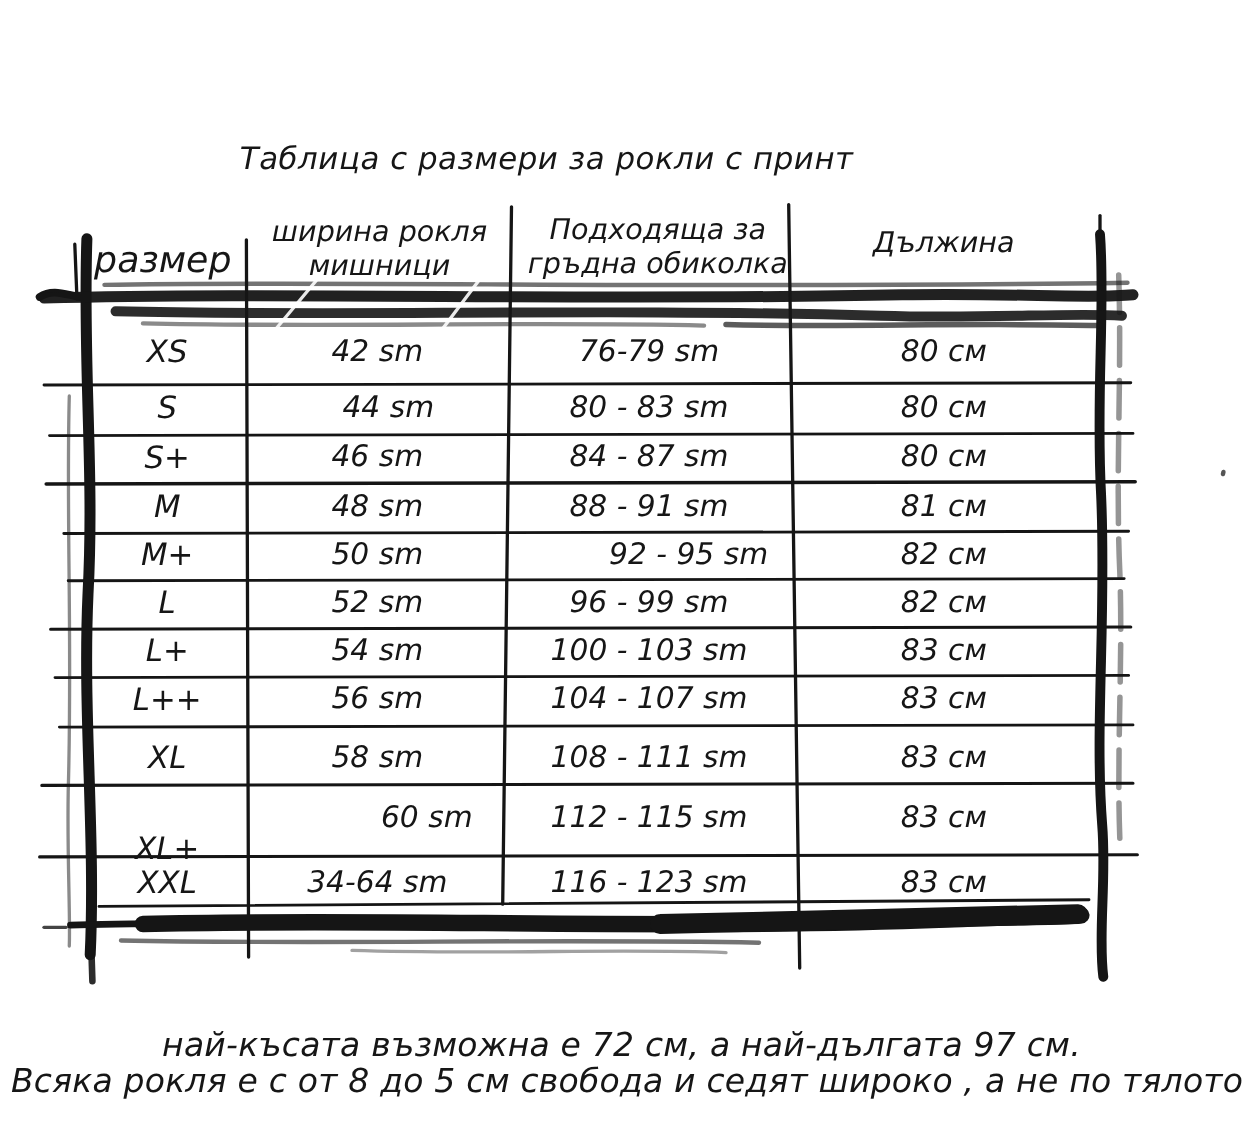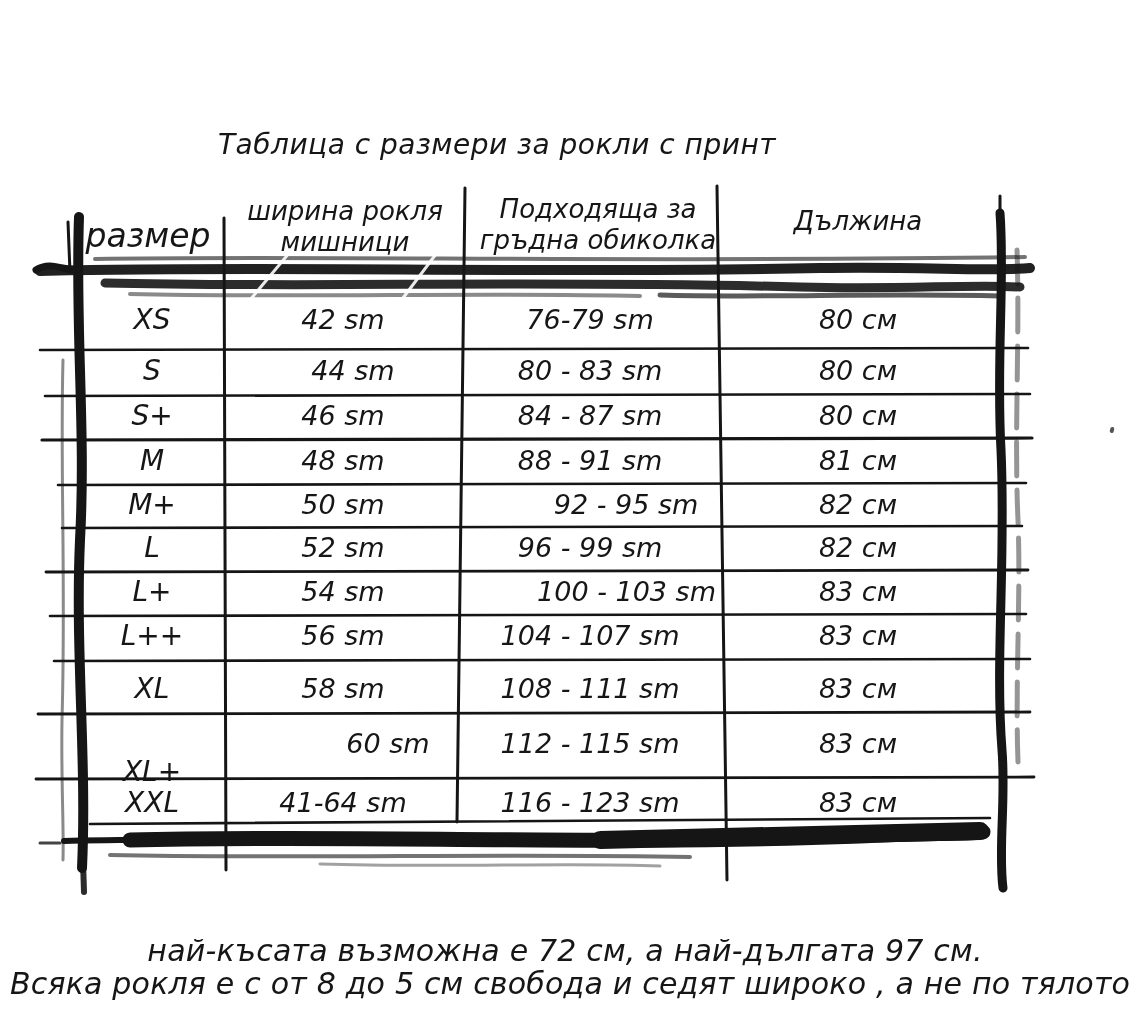--- a/index.html
+++ b/index.html
@@ -169,21 +169,21 @@
   <div>
     <span class="cell size" style="left: 86px; width: 132px; top: 526px;">L</span>
     <span class="cell" style="left: 226px; width: 234px; top: 526px;">52 sm</span>
     <span class="cell" style="left: 464px; width: 252px; top: 526px;">96 - 99 sm</span>
     <span class="cell" style="left: 722px; width: 272px; top: 526px;">82 см</span>
   </div>
 
   <div>
     <span class="cell size" style="left: 86px; width: 132px; top: 570px;">L+</span>
     <span class="cell" style="left: 226px; width: 234px; top: 570px;">54 sm</span>
-    <span class="cell" style="left: 464px; width: 252px; top: 570px; text-align: right;">100 - 103 sm</span>
+    <span class="cell" style="left: 464px; width: 252px; top: 570px;">100 - 103 sm</span>
     <span class="cell" style="left: 722px; width: 272px; top: 570px;">83 см</span>
   </div>
 
   <div>
     <span class="cell size" style="left: 86px; width: 132px; top: 614px;">L++</span>
     <span class="cell" style="left: 226px; width: 234px; top: 614px;">56 sm</span>
     <span class="cell" style="left: 464px; width: 252px; top: 614px;">104 - 107 sm</span>
     <span class="cell" style="left: 722px; width: 272px; top: 614px;">83 см</span>
   </div>
 
@@ -196,21 +196,21 @@
 
   <div>
     <span class="cell size" style="left: 86px; width: 132px; top: 750px;">XL+</span>
     <span class="cell" style="left: 226px; width: 234px; top: 722px; padding-left: 45px;">60 sm</span>
     <span class="cell" style="left: 464px; width: 252px; top: 722px;">112 - 115 sm</span>
     <span class="cell" style="left: 722px; width: 272px; top: 722px;">83 см</span>
   </div>
 
   <div>
     <span class="cell size" style="left: 86px; width: 132px; top: 781px;">XXL</span>
-    <span class="cell" style="left: 226px; width: 234px; top: 781px;">41-64 sm</span>
+    <span class="cell" style="left: 226px; width: 234px; top: 781px;">34-64 sm</span>
     <span class="cell" style="left: 464px; width: 252px; top: 781px;">116 - 123 sm</span>
     <span class="cell" style="left: 722px; width: 272px; top: 781px;">83 см</span>
   </div>
 </div>
 
   <div class="abs ink-dot"></div>
 
   <div class="abs footer-line f2">най-късата възможна е 72 см, а най-дългата 97 см.</div>
   <div class="abs footer-line f3">Всяка рокля е с от 8 до 5 см свобода и седят широко , а не по тялото.</div>
 

